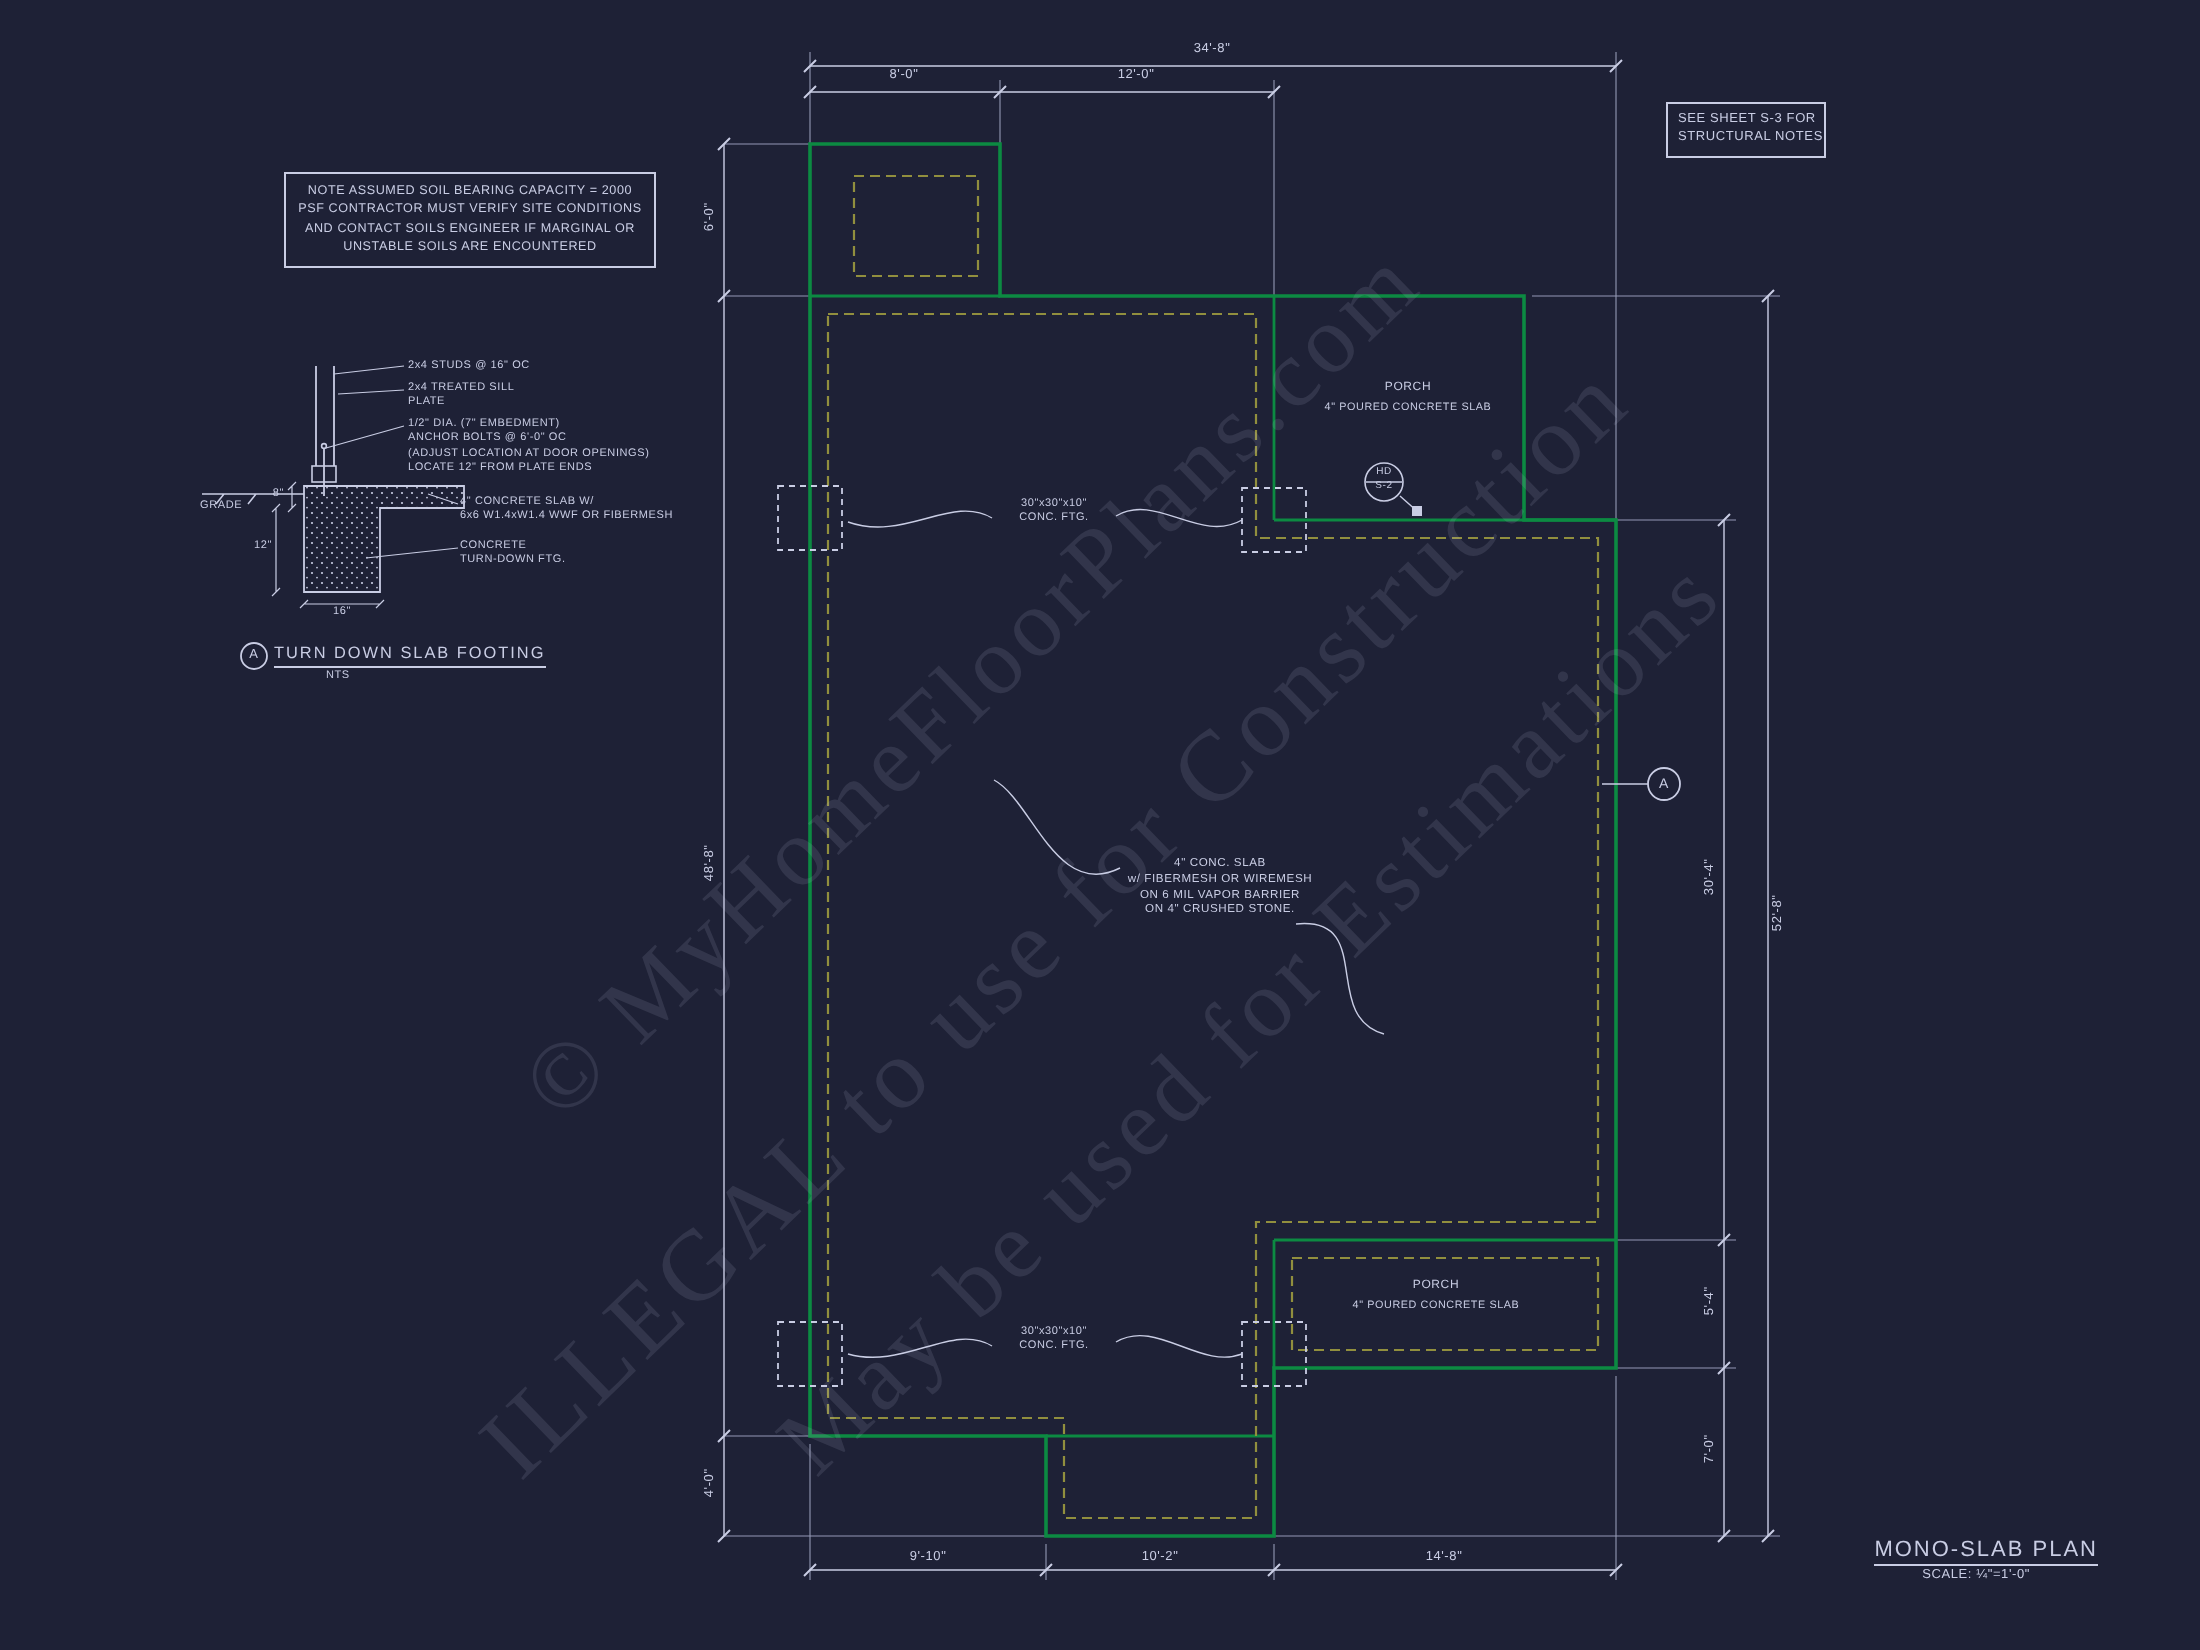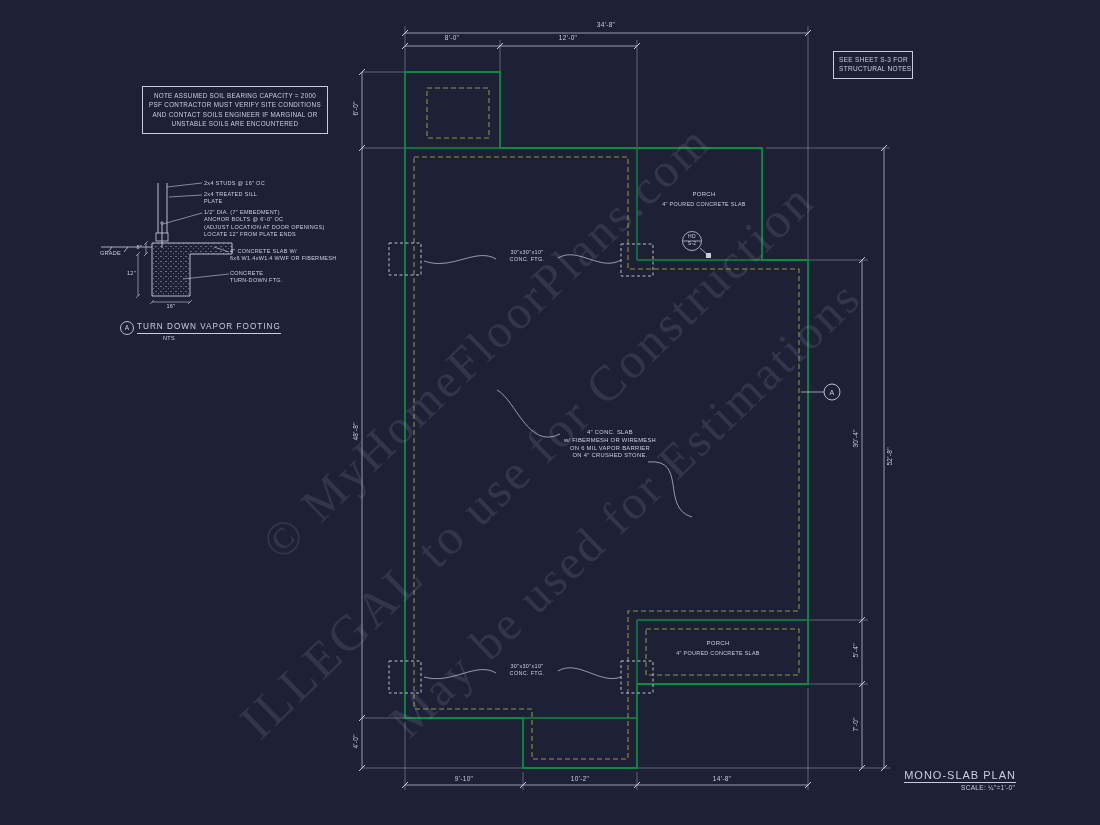--- a/index.html
+++ b/index.html
@@ -117,21 +117,21 @@
   <div class="t tl nw" style="left:230px;top:270px;font-size:5.5px;">
     <div>CONCRETE</div>
     <div>TURN-DOWN FTG.</div>
   </div>
   <div class="t tl nw" style="left:100px;top:250px;font-size:5.5px;">GRADE</div>
   <div class="t tr nw" style="left:124px;top:244px;width:18px;font-size:5.5px;">8"</div>
   <div class="t tr nw" style="left:118px;top:270px;width:18px;font-size:5.5px;">12"</div>
   <div class="t nw" style="left:152px;top:303px;width:38px;font-size:5.5px;">16"</div>
 
   <div class="t nw" style="left:120.5px;top:324px;width:13px;font-size:6.5px;">A</div>
-  <div class="t tl nw ul" style="left:137px;top:321px;font-size:8.2px;letter-spacing:1px;">TURN DOWN VAPOR FOOTING</div>
+  <div class="t tl nw ul" style="left:137px;top:321px;font-size:8.2px;letter-spacing:1px;">TURN DOWN SLAB FOOTING</div>
   <div class="t tl nw" style="left:163px;top:335px;font-size:5.5px;">NTS</div>
 
   <div class="t nw" style="left:648px;top:190px;width:112px;font-size:6px;">
     <div>PORCH</div>
     <div style="font-size:5.4px;margin-top:3px;">4" POURED CONCRETE SLAB</div>
   </div>
   <div class="t nw" style="left:662px;top:639px;width:112px;font-size:6px;">
     <div>PORCH</div>
     <div style="font-size:5.4px;margin-top:3px;">4" POURED CONCRETE SLAB</div>
   </div>
@@ -162,21 +162,21 @@
   <div class="t nw rot" style="left:326px;top:427px;width:60px;font-size:6.5px;">48'-8"</div>
   <div class="t nw rot" style="left:326px;top:737px;width:60px;font-size:6.5px;">4'-0"</div>
   <div class="t nw rot" style="left:826px;top:434px;width:60px;font-size:6.5px;">30'-4"</div>
   <div class="t nw rot" style="left:860px;top:452px;width:60px;font-size:6.5px;">52'-8"</div>
   <div class="t nw rot" style="left:826px;top:646px;width:60px;font-size:6.5px;">5'-4"</div>
   <div class="t nw rot" style="left:826px;top:720px;width:60px;font-size:6.5px;">7'-0"</div>
   <div class="t nw" style="left:434px;top:775px;width:60px;font-size:6.5px;">9'-10"</div>
   <div class="t nw" style="left:550px;top:775px;width:60px;font-size:6.5px;">10'-2"</div>
   <div class="t nw" style="left:692px;top:775px;width:60px;font-size:6.5px;">14'-8"</div>
 
-  <div class="t tr nw" style="left:904px;top:768px;width:112px;font-size:11px;letter-spacing:1px;">
+  <div class="t tr nw" style="left:937px;top:768px;width:112px;font-size:11px;letter-spacing:1px;">
     <span class="ul">MONO-SLAB PLAN</span>
   </div>
   <div class="t tr nw" style="left:903px;top:784px;width:112px;font-size:6.5px;">SCALE: ¼"=1'-0"</div>
 
   <div class="wm" style="left:16px;top:314px;width:940px;">© MyHomeFloorPlans.com</div>
   <div class="wm" style="left:57px;top:431px;width:940px;font-size:50px;">ILLEGAL to use for Construction</div>
   <div class="wm" style="left:155px;top:481px;width:940px;">May be used for Estimations</div>
 
 </div>
 

